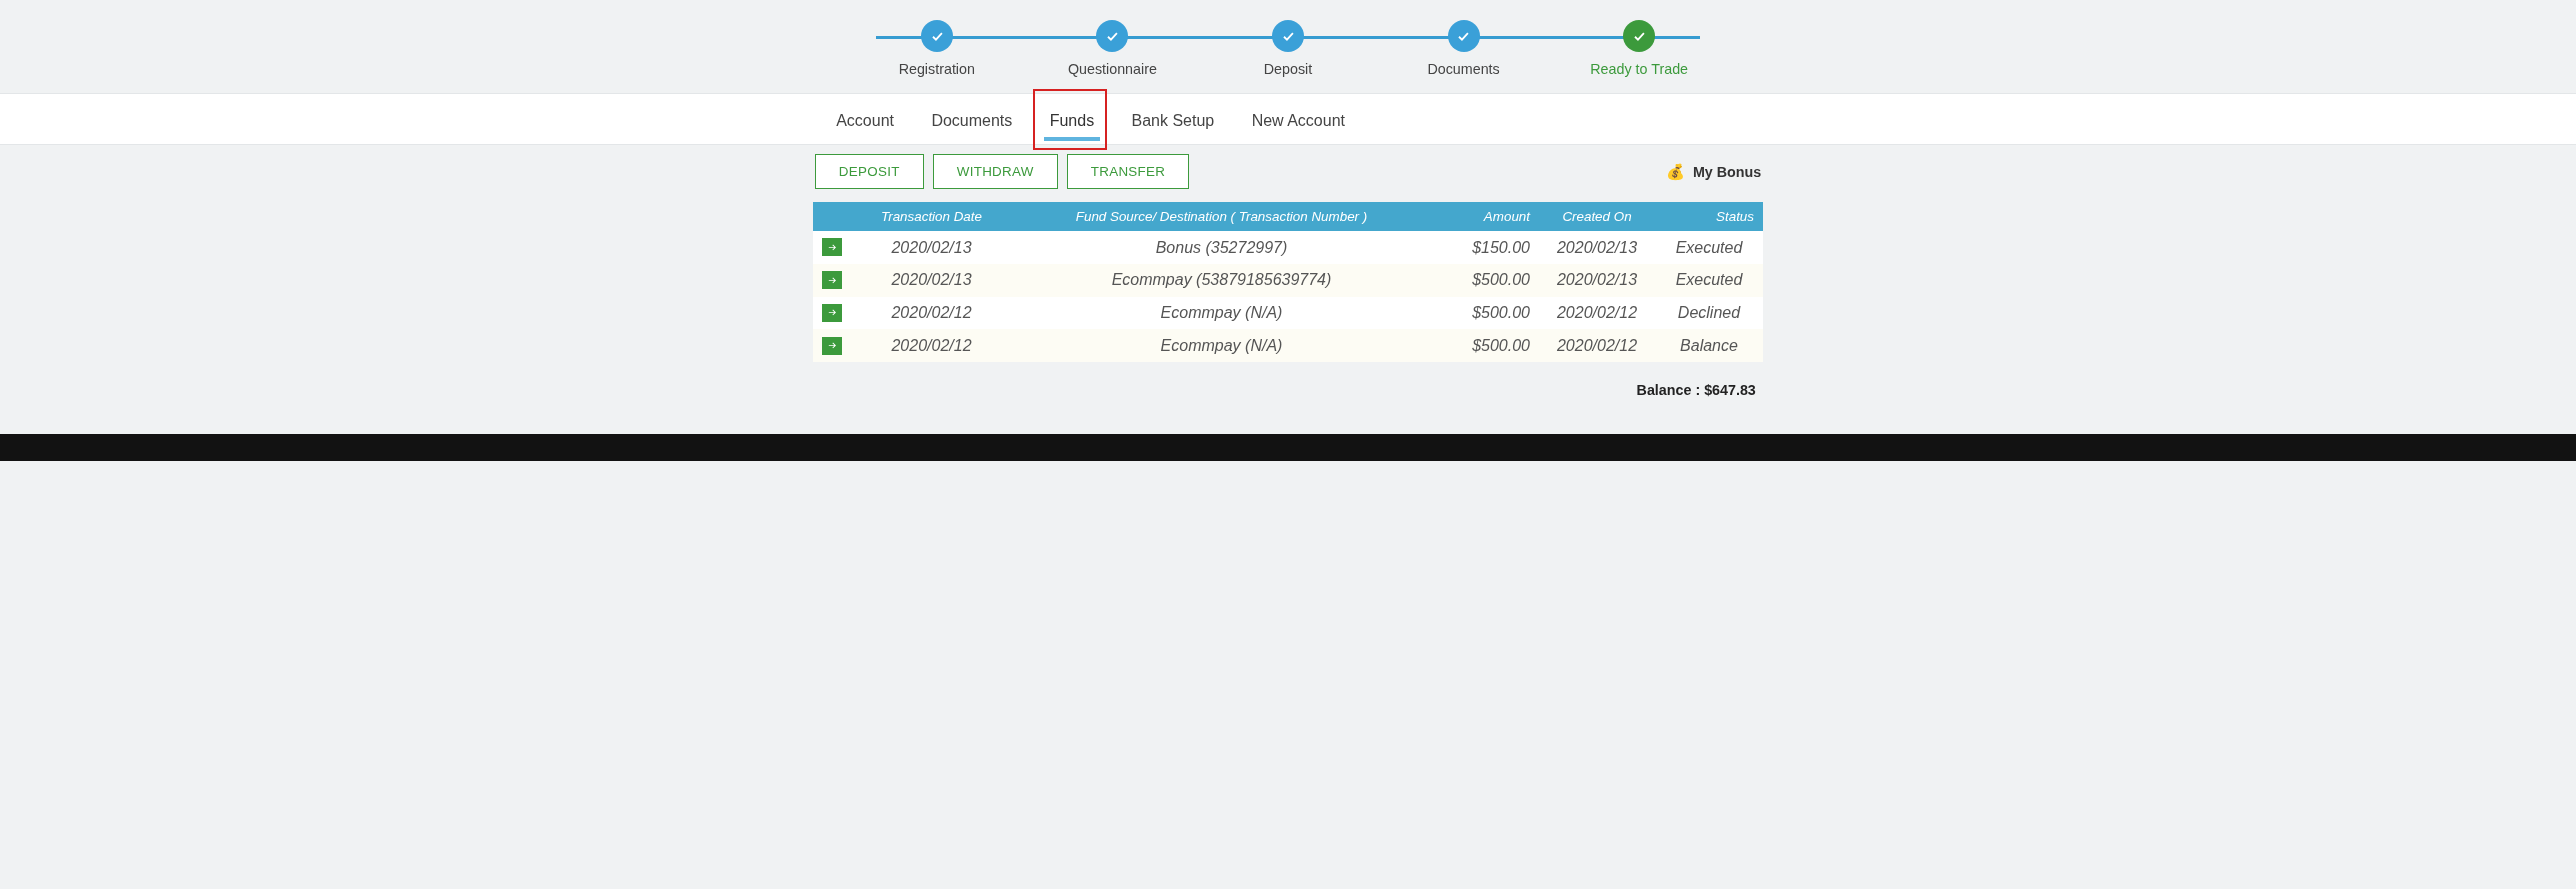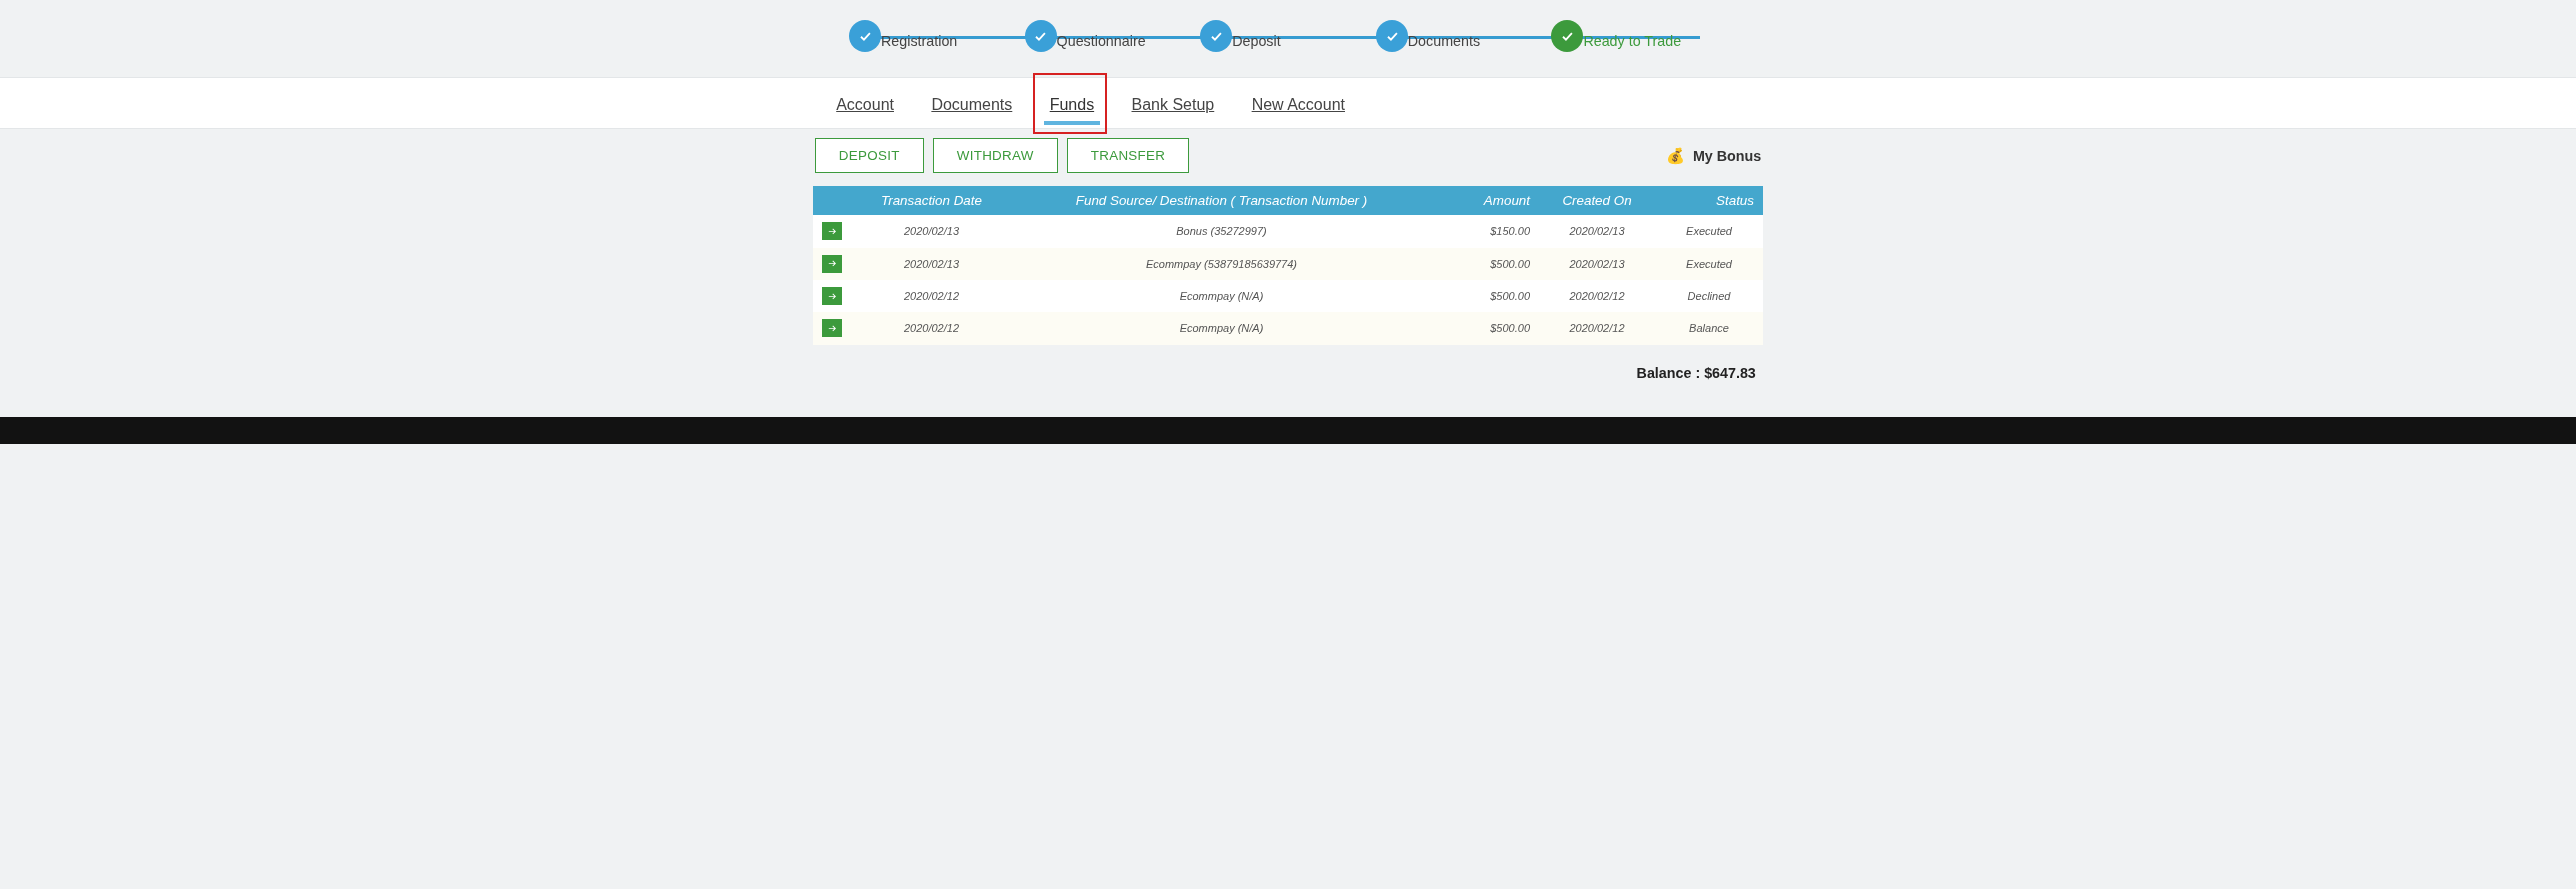--- a/index.html
+++ b/index.html
@@ -27,21 +27,21 @@
     position: absolute;
     top: 16px;
     left: 63px;
     right: 63px;
     height: 2.7px;
     background: #369cd1;
     z-index: 0;
   }
   .step {
     display: flex;
-    flex-direction: row;
+    flex-direction: column;
     align-items: center;
     position: relative;
     z-index: 1;
     flex: 1;
   }
   .step-circle {
     width: 32px;
     height: 32px;
     border-radius: 50%;
     background: #3aa0d8;
@@ -69,21 +69,20 @@
     display: flex;
     gap: 23px;
     padding: 0 16px;
     font-size: 16px;
     color: #444;
   }
   .tab {
     padding: 18px 7.2px 14.3px 7.2px;
     cursor: pointer;
     position: relative;
-    text-decoration: underline;
   }
   .tab.active {
     color: #333;
   }
   .tab.active::after {
     content: "";
     position: absolute;
     left: 1.8px; right: 1.8px; bottom: 3.6px;
     height: 3.6px;
     background: #5fb4df;
@@ -152,21 +151,21 @@
     font-size: 13.4px;
   }
   .tx-table thead th:nth-child(1) { width: 34px; }
   .tx-table thead th:nth-child(2) { text-align: center; width: 161px;}
   .tx-table thead th:nth-child(3) { text-align: center; }
   .tx-table thead th:nth-child(4) { text-align: right; width: 108px;}
   .tx-table thead th:nth-child(5) { text-align: center; width: 116px;}
   .tx-table thead th:nth-child(6) { text-align: right; width: 108px;}
   .tx-table tbody td {
     padding: 7.2px 9px;
-    font-size: 11px;
+    font-size: 16px;
     color: #555;
     text-align: center;
   }
   .tx-table tbody tr:nth-child(even) { background: #fdfcf4; }
   .tx-table tbody td.amount { text-align: right; }
   .td-icon { width: 34px; }
   .arrow-badge {
     display: inline-flex;
     width: 20px; height: 18px;
     background: #3c9a3c;

